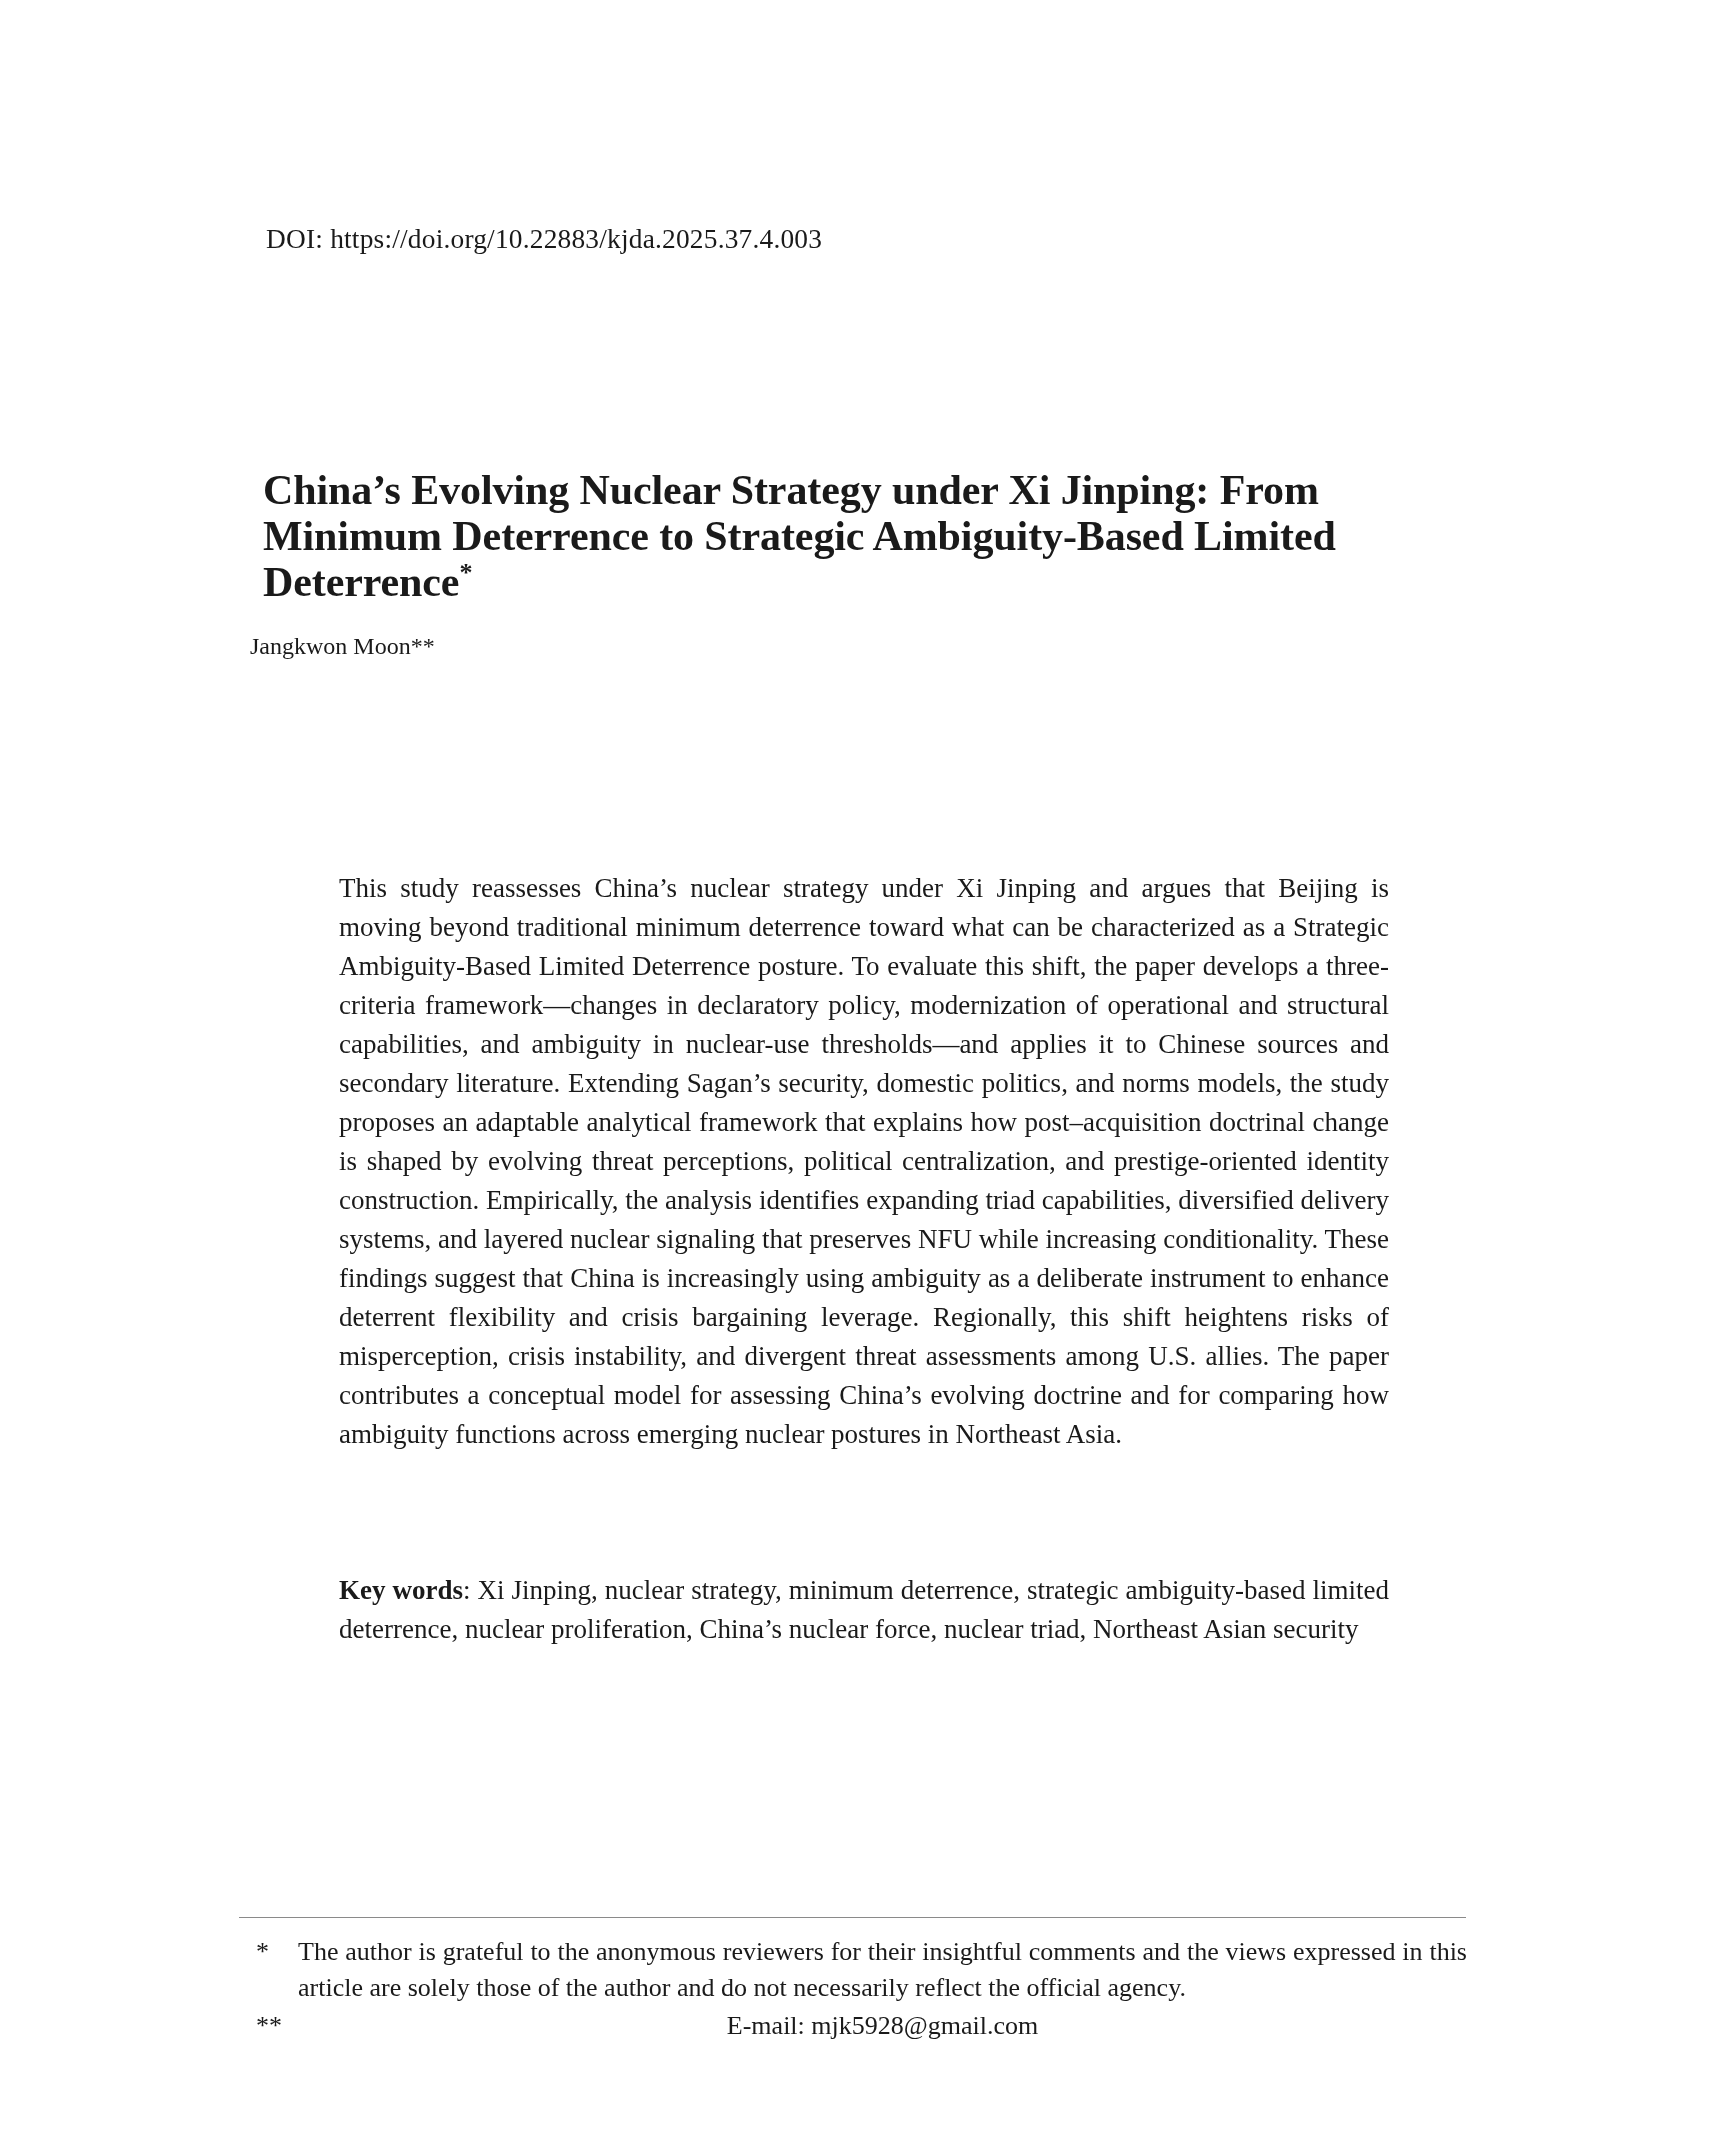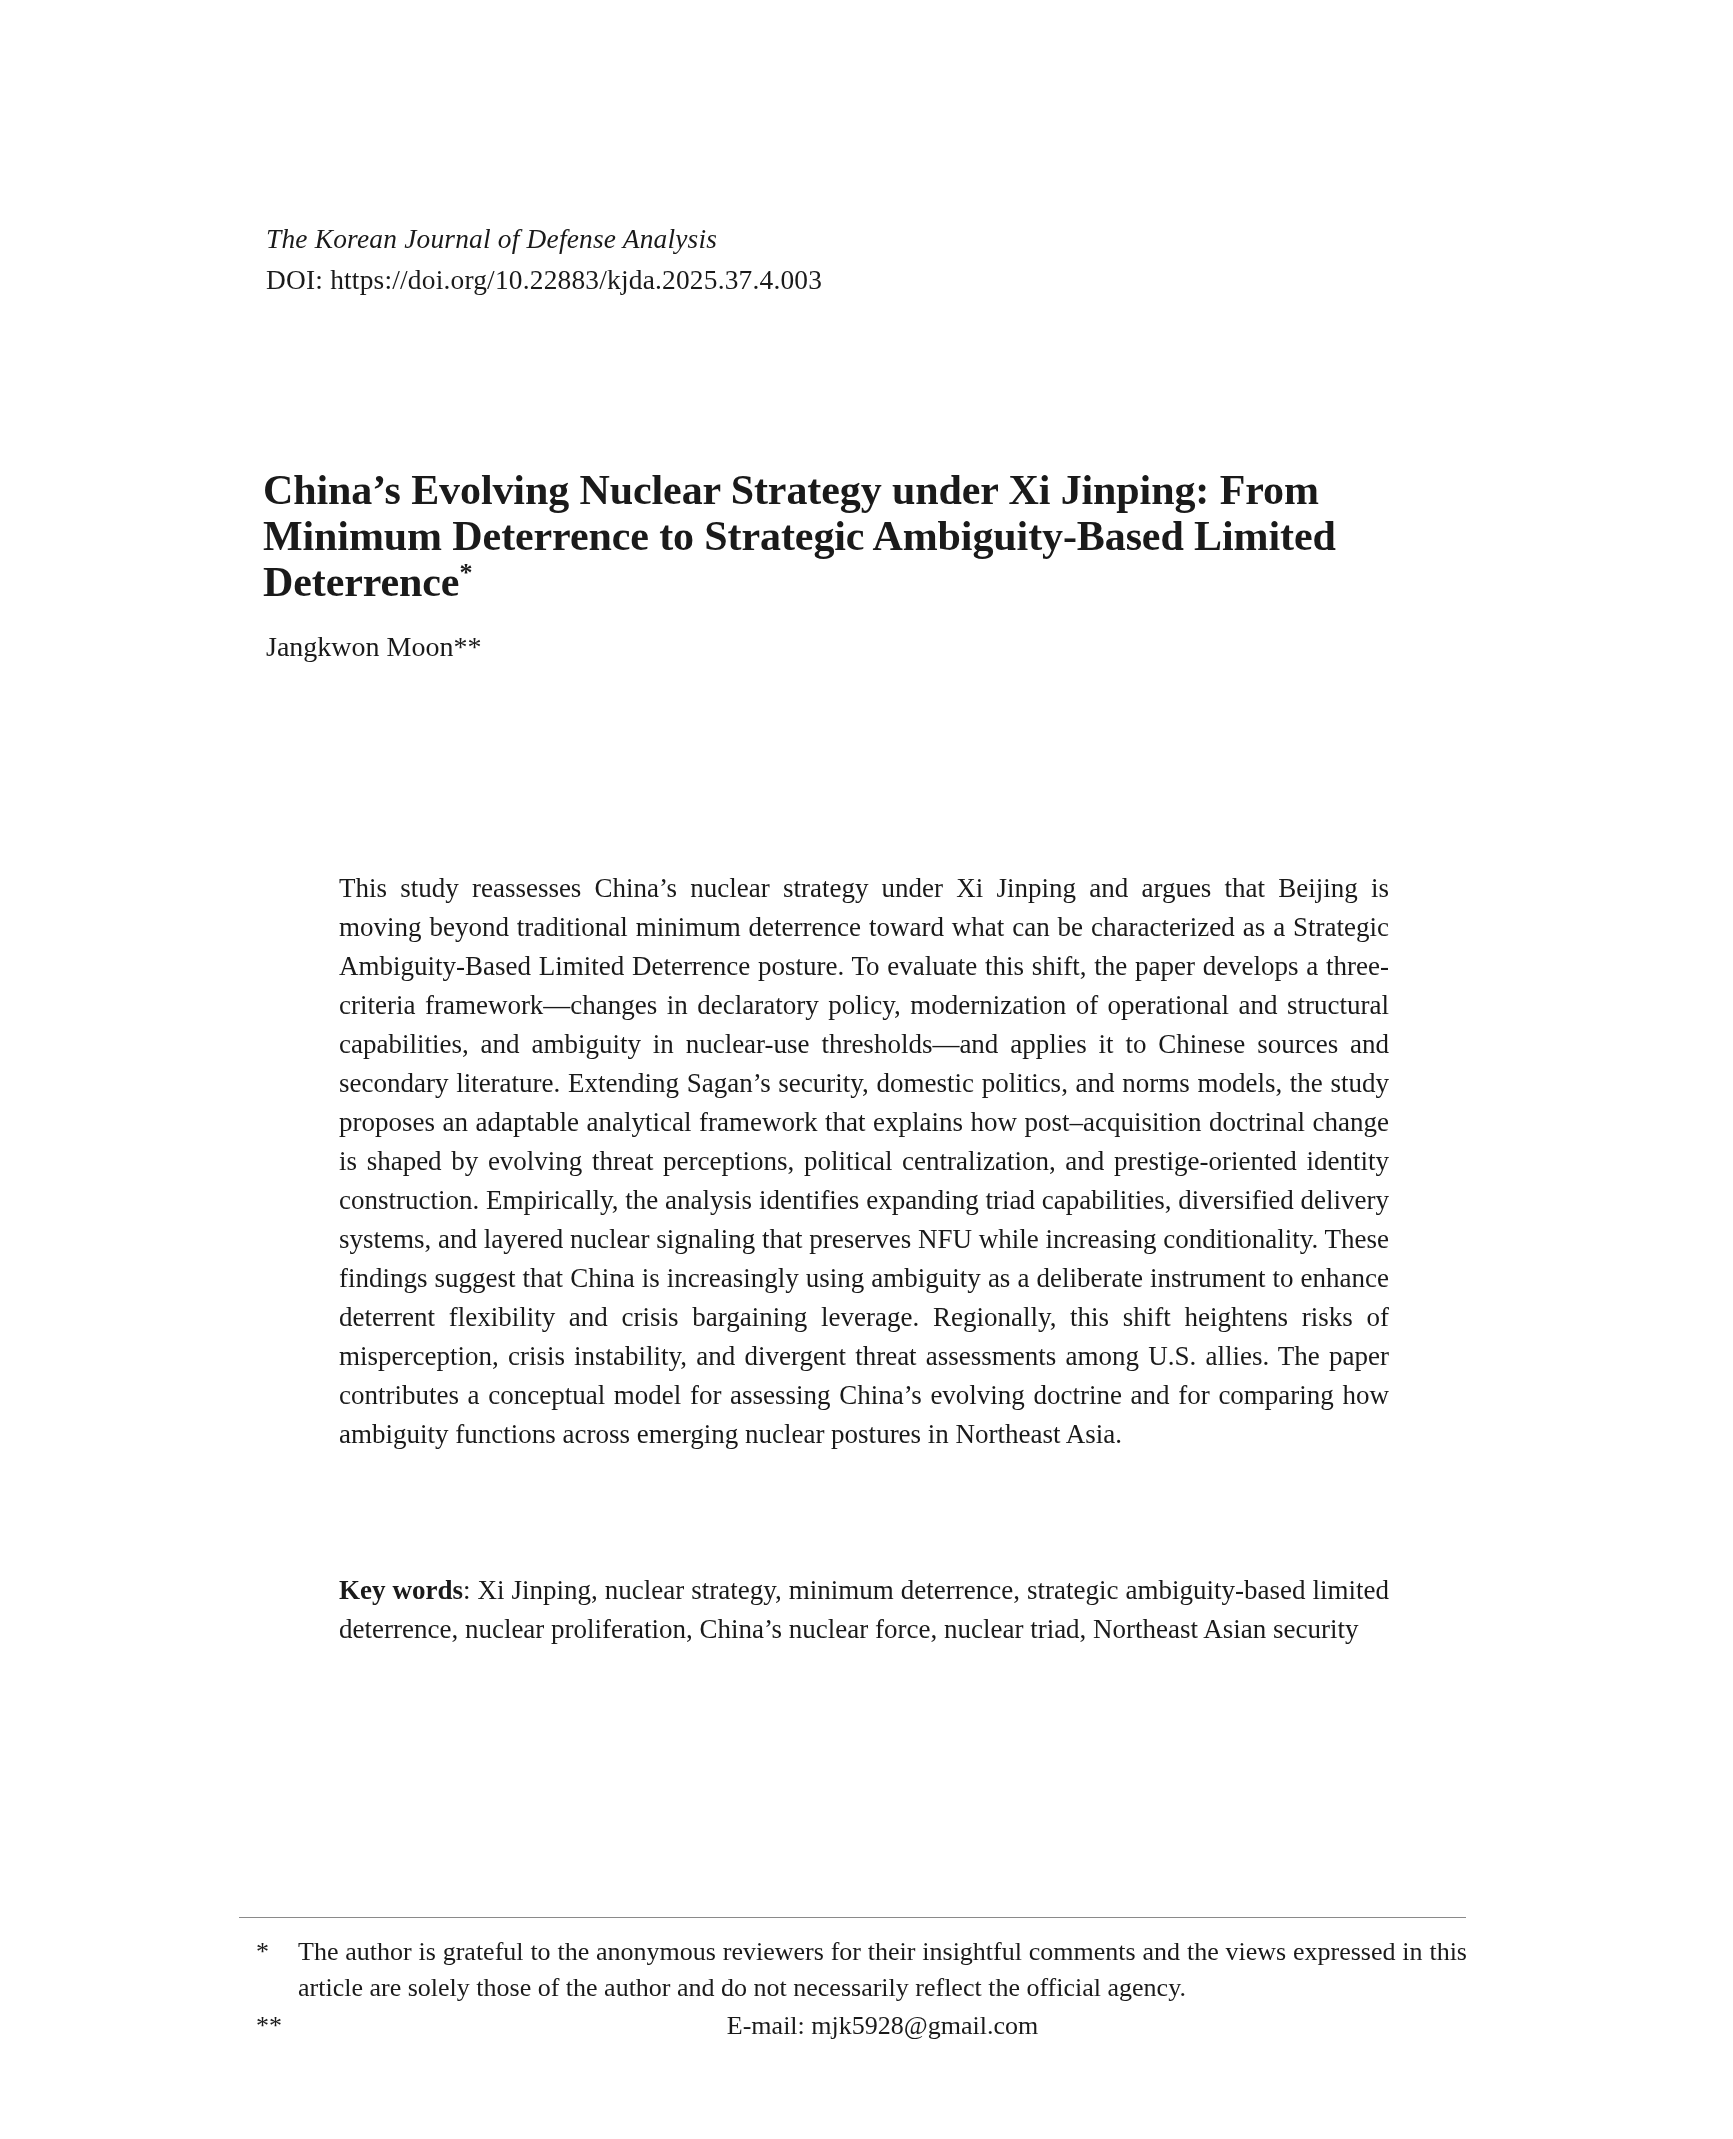--- a/index.html
+++ b/index.html
@@ -56,23 +56,23 @@
   .article-title sup {
     font-size: 0.62em;
     vertical-align: super;
     line-height: 0;
     font-weight: bold;
   }
 
   
   .author-line {
     position: absolute;
-    left: 266px;
+    left: 250px;
     top: 627px;
-    font-size: 28px;
+    font-size: 24px;
     line-height: 39px;
   }
 
   
   .affiliation {
     position: absolute;
     left: 266px;
     top: 710px;
     width: 1185px;
     font-style: italic;
@@ -147,21 +147,20 @@
   .footnote.single .fn-text {
     text-align: center;
   }
 </style>
 </head>
 <body>
 
 <div class="page">
 
   <div class="journal-header">
-    <div class="journal-title">The Korean Journal of Defense Analysis</div>
     <div class="journal-doi">DOI: https://doi.org/10.22883/kjda.2025.37.4.003</div>
   </div>
 
   <h1 class="article-title"><span>China’s Evolving Nuclear Strategy under Xi Jinping: From Minimum Deterrence to Strategic Ambiguity-Based Limited Deterrence</span><sup>*</sup></h1>
 
   <div class="author-line">Jangkwon Moon**</div>
 
 
   <div class="abstract">
     <p>This study reassesses China’s nuclear strategy under Xi Jinping and argues that Beijing is moving beyond traditional minimum deterrence toward what can be characterized as a Strategic Ambiguity-Based Limited Deterrence posture. To evaluate this shift, the paper develops a three-criteria framework—changes in declaratory policy, modernization of operational and structural capabilities, and ambiguity in nuclear-use thresholds—and applies it to Chinese sources and secondary literature. Extending Sagan’s security, domestic politics, and norms models, the study proposes an adaptable analytical framework that explains how post–acquisition doctrinal change is shaped by evolving threat perceptions, political centralization, and prestige-oriented identity construction. Empirically, the analysis identifies expanding triad capabilities, diversified delivery systems, and layered nuclear signaling that preserves NFU while increasing conditionality. These findings suggest that China is increasingly using ambiguity as a deliberate instrument to enhance deterrent flexibility and crisis bargaining leverage. Regionally, this shift heightens risks of misperception, crisis instability, and divergent threat assessments among U.S. allies. The paper contributes a conceptual model for assessing China’s evolving doctrine and for comparing how ambiguity functions across emerging nuclear postures in Northeast Asia.</p>

